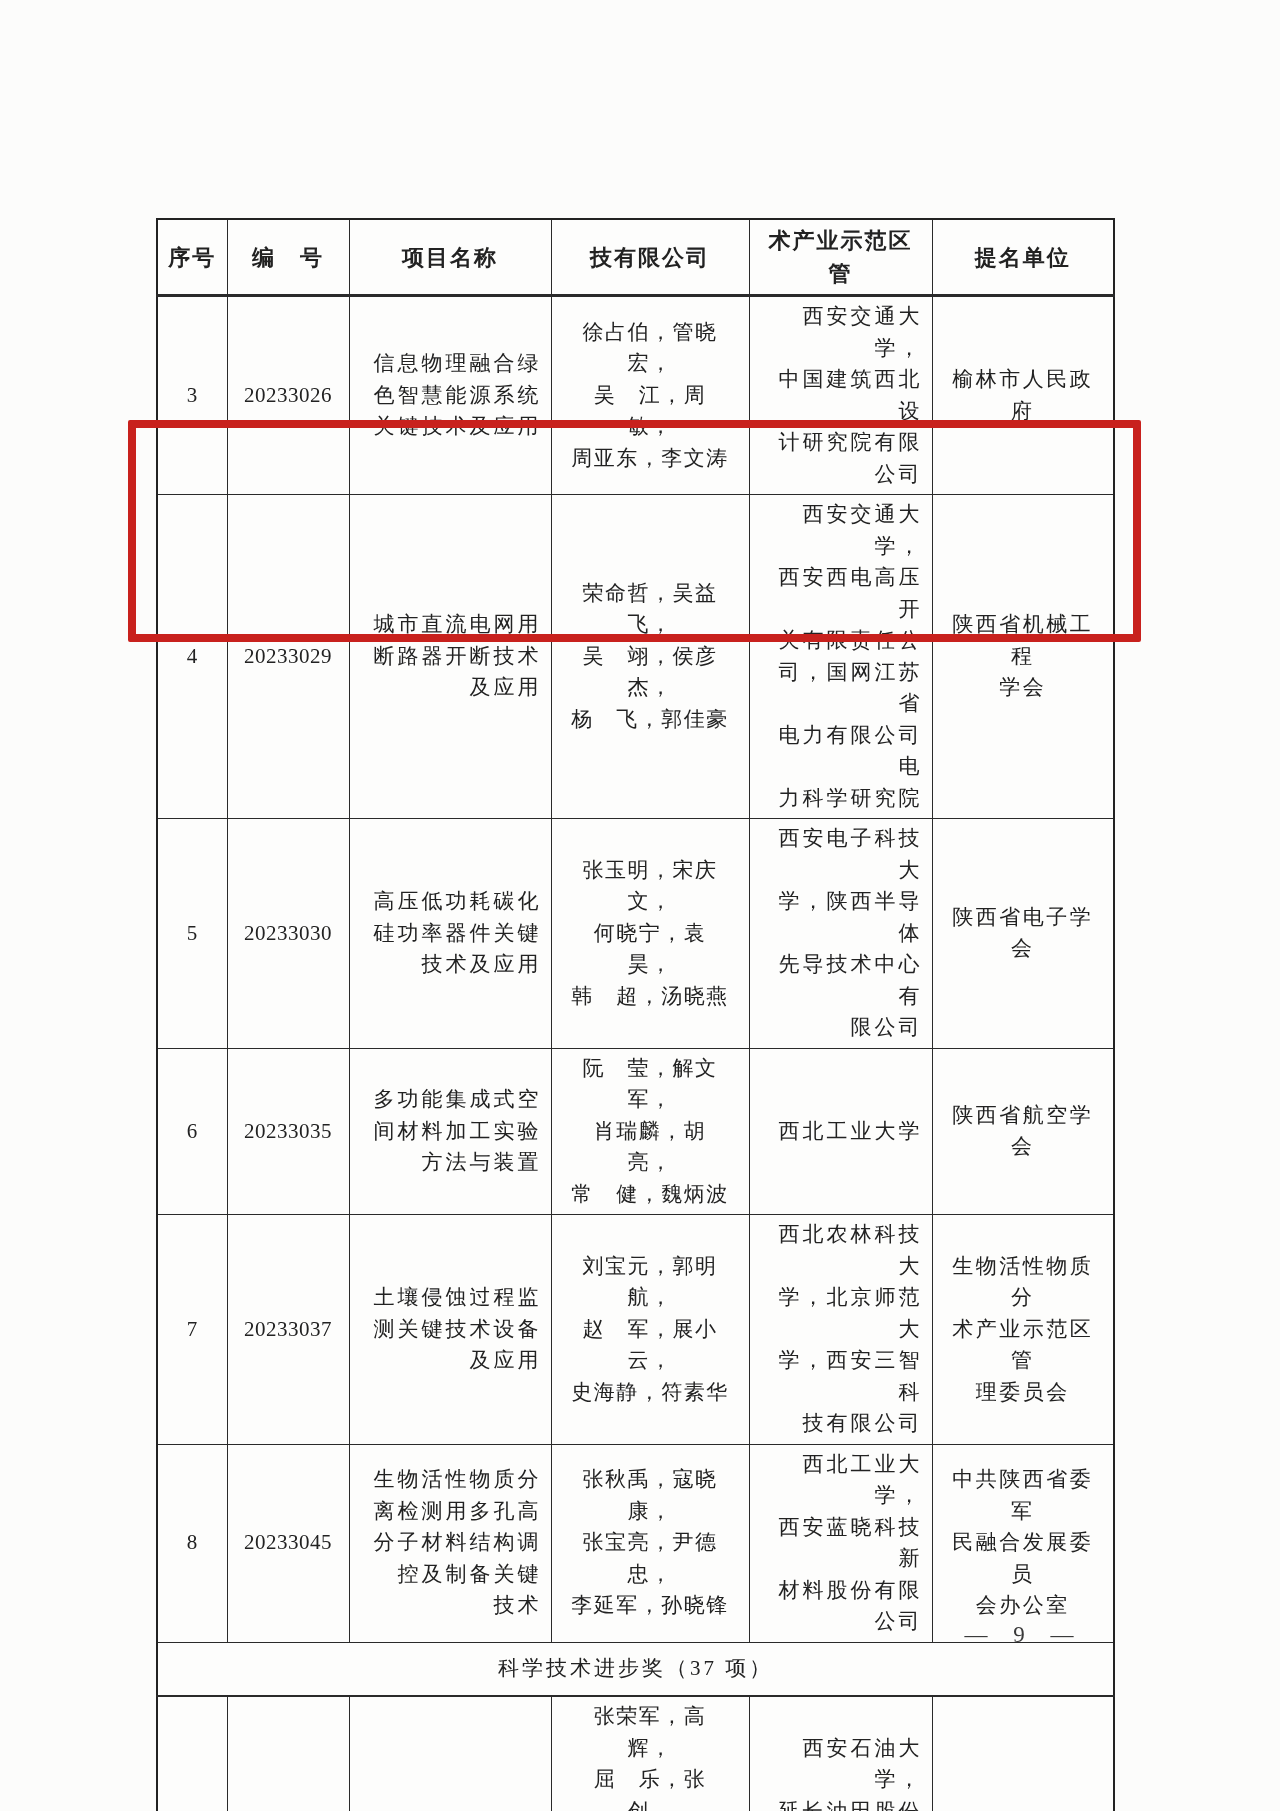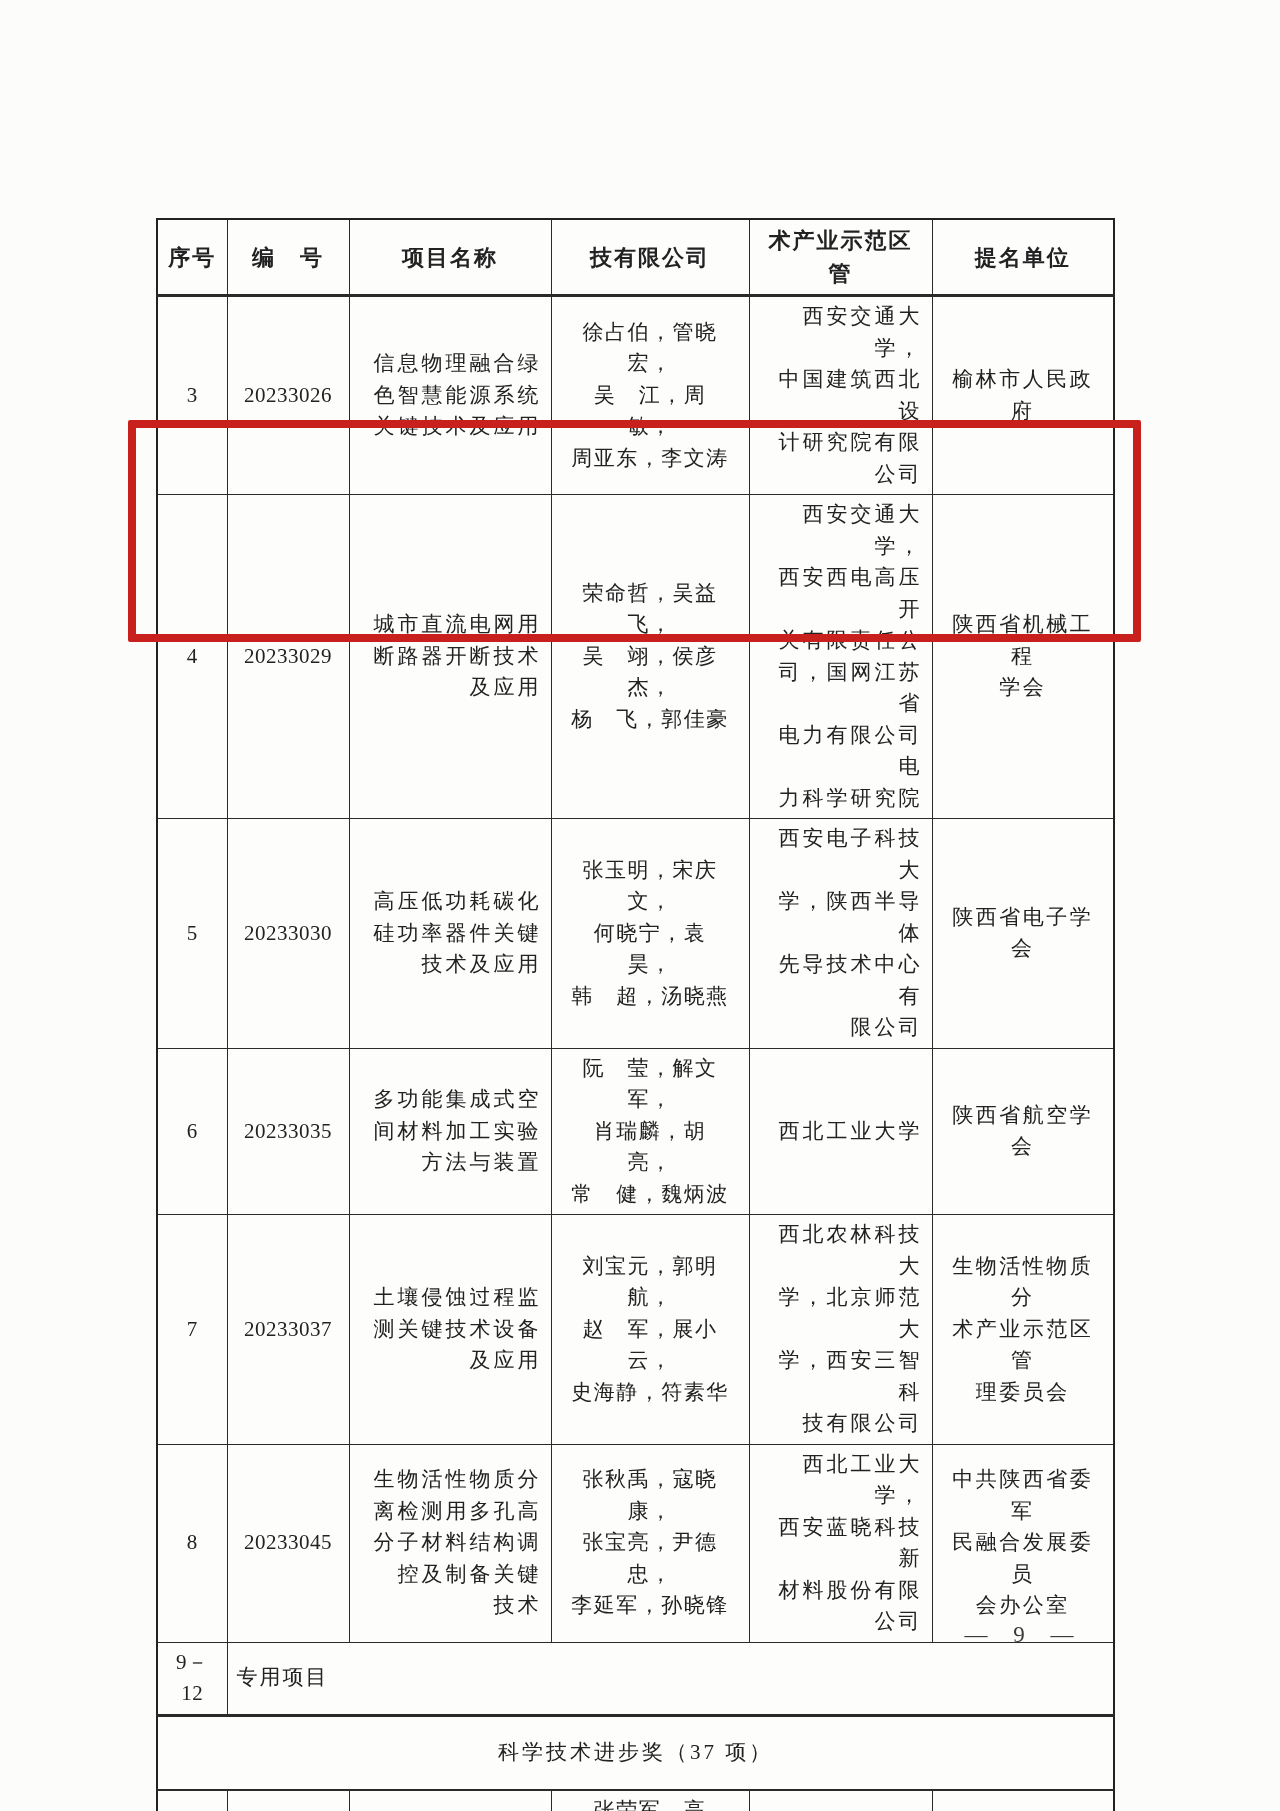--- a/index.html
+++ b/index.html
@@ -58,21 +58,21 @@
   .cell-nom    { text-align: center; letter-spacing: 2.5px; }
 
   tr.rh-header  { height: 76px; }
   tr.rh-r3      { height: 128px; }
   tr.rh-r4      { height: 217px; }
   tr.rh-r5      { height: 146px; }
   tr.rh-r6      { height: 120px; }
   tr.rh-r7      { height: 153px; }
   tr.rh-r8      { height: 177px; }
   tr.rh-special { height: 58px; }
-  tr.rh-title   { height: 75px; }
+  tr.rh-title   { height: 54px; }
   tr.rh-p1      { height: 228px; }
 
   tr.rh-special td { border-bottom-width: 3px; }
   tr.rh-title td {
     text-align: center;
     letter-spacing: 3px;
     border-bottom-width: 2px;
   }
   .special-label { letter-spacing: 2px; }
 
@@ -212,24 +212,20 @@
         <td class="cell-people">张秋禹，寇晓康，
 张宝亮，尹德忠，
 李延军，孙晓锋</td>
         <td class="cell-text">西北工业大学，
 西安蓝晓科技新
 材料股份有限
 公司</td>
         <td class="cell-nom">中共陕西省委军
 民融合发展委员
 会办公室</td>
-      </tr>
-      <tr class="rh-special">
-        <td class="cell-center">9－12</td>
-        <td class="special-label" colspan="5">专用项目</td>
       </tr>
       <tr class="rh-title">
         <td colspan="6">科学技术进步奖（37 项）</td>
       </tr>
       <tr class="rh-p1">
         <td class="cell-center">1</td>
         <td class="cell-center">20234069</td>
         <td class="cell-text">致密砂岩油藏持
 续高效开发关键
 理论技术创新及

